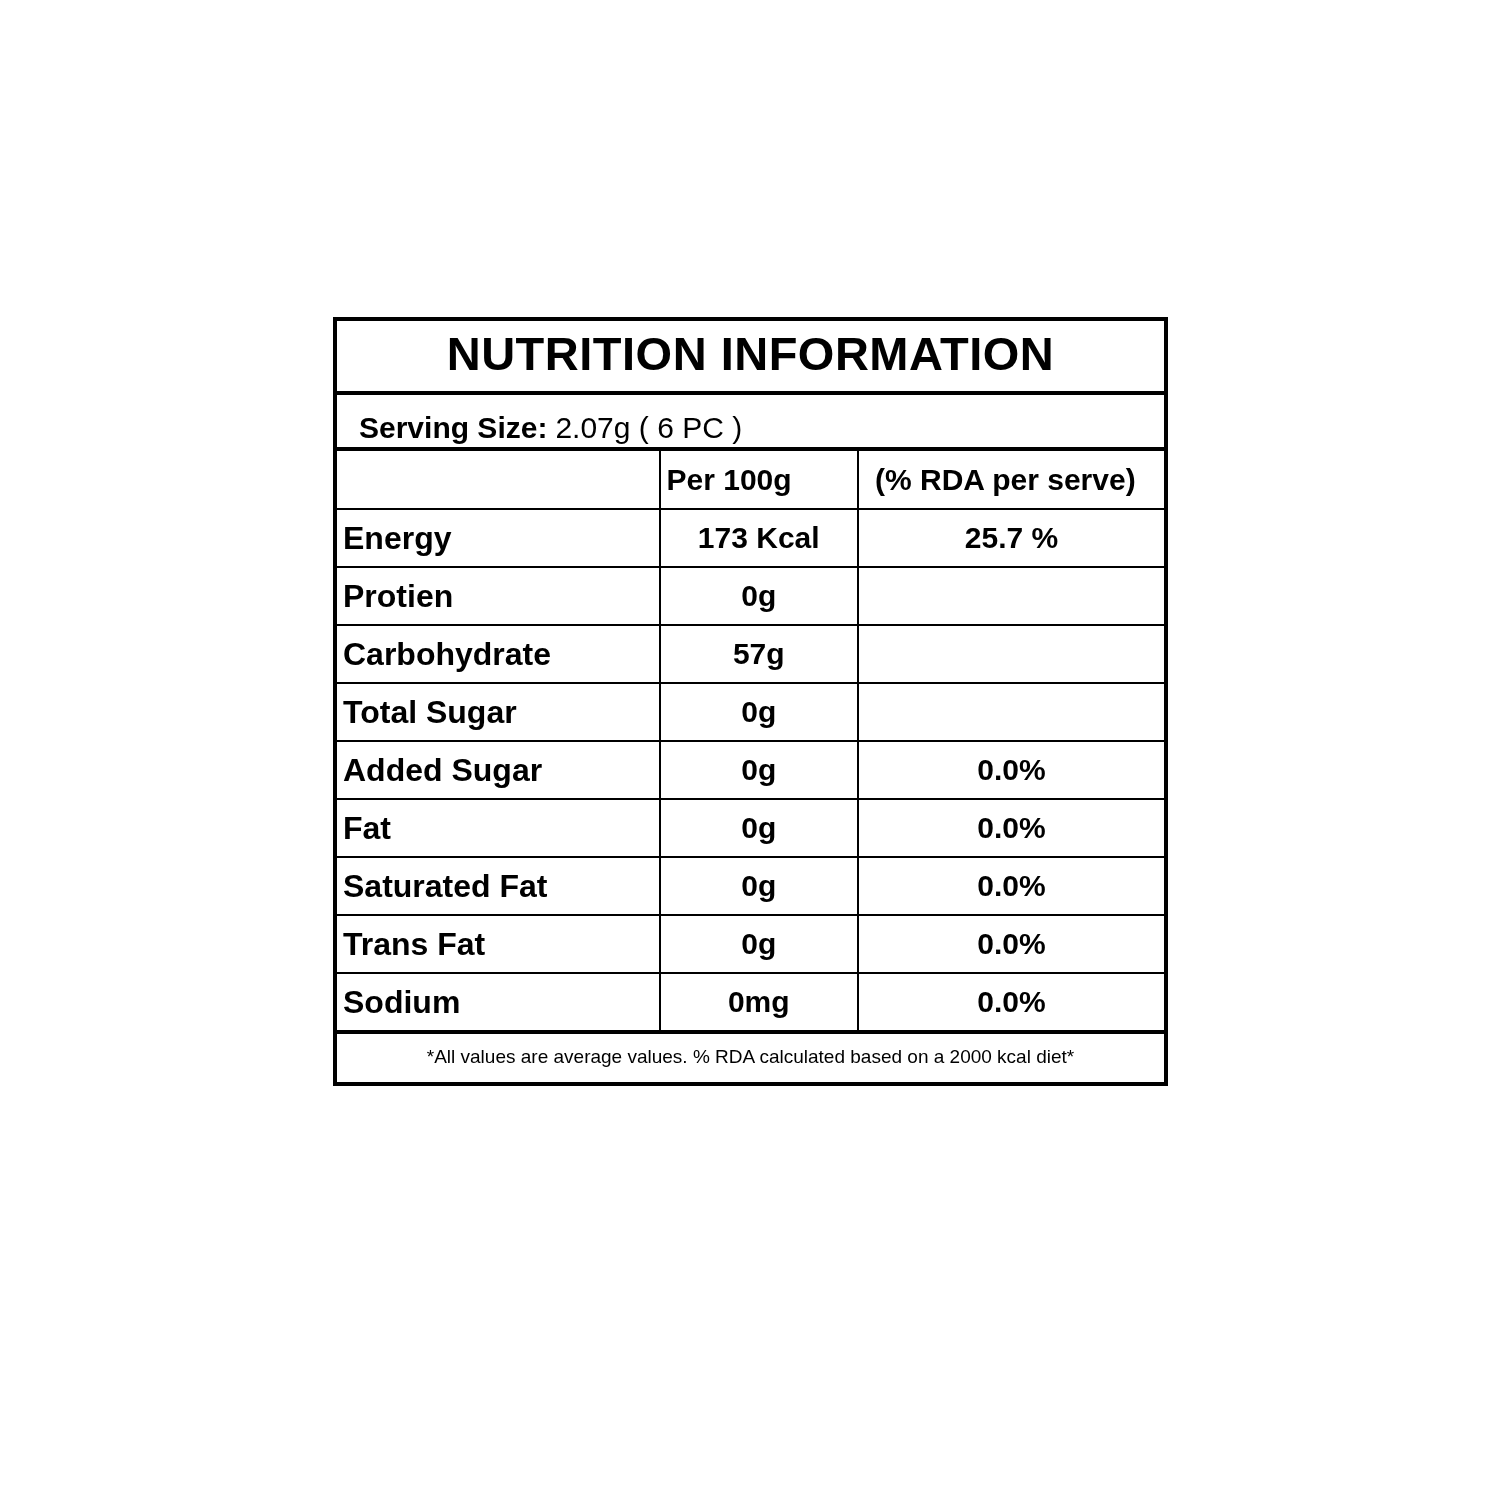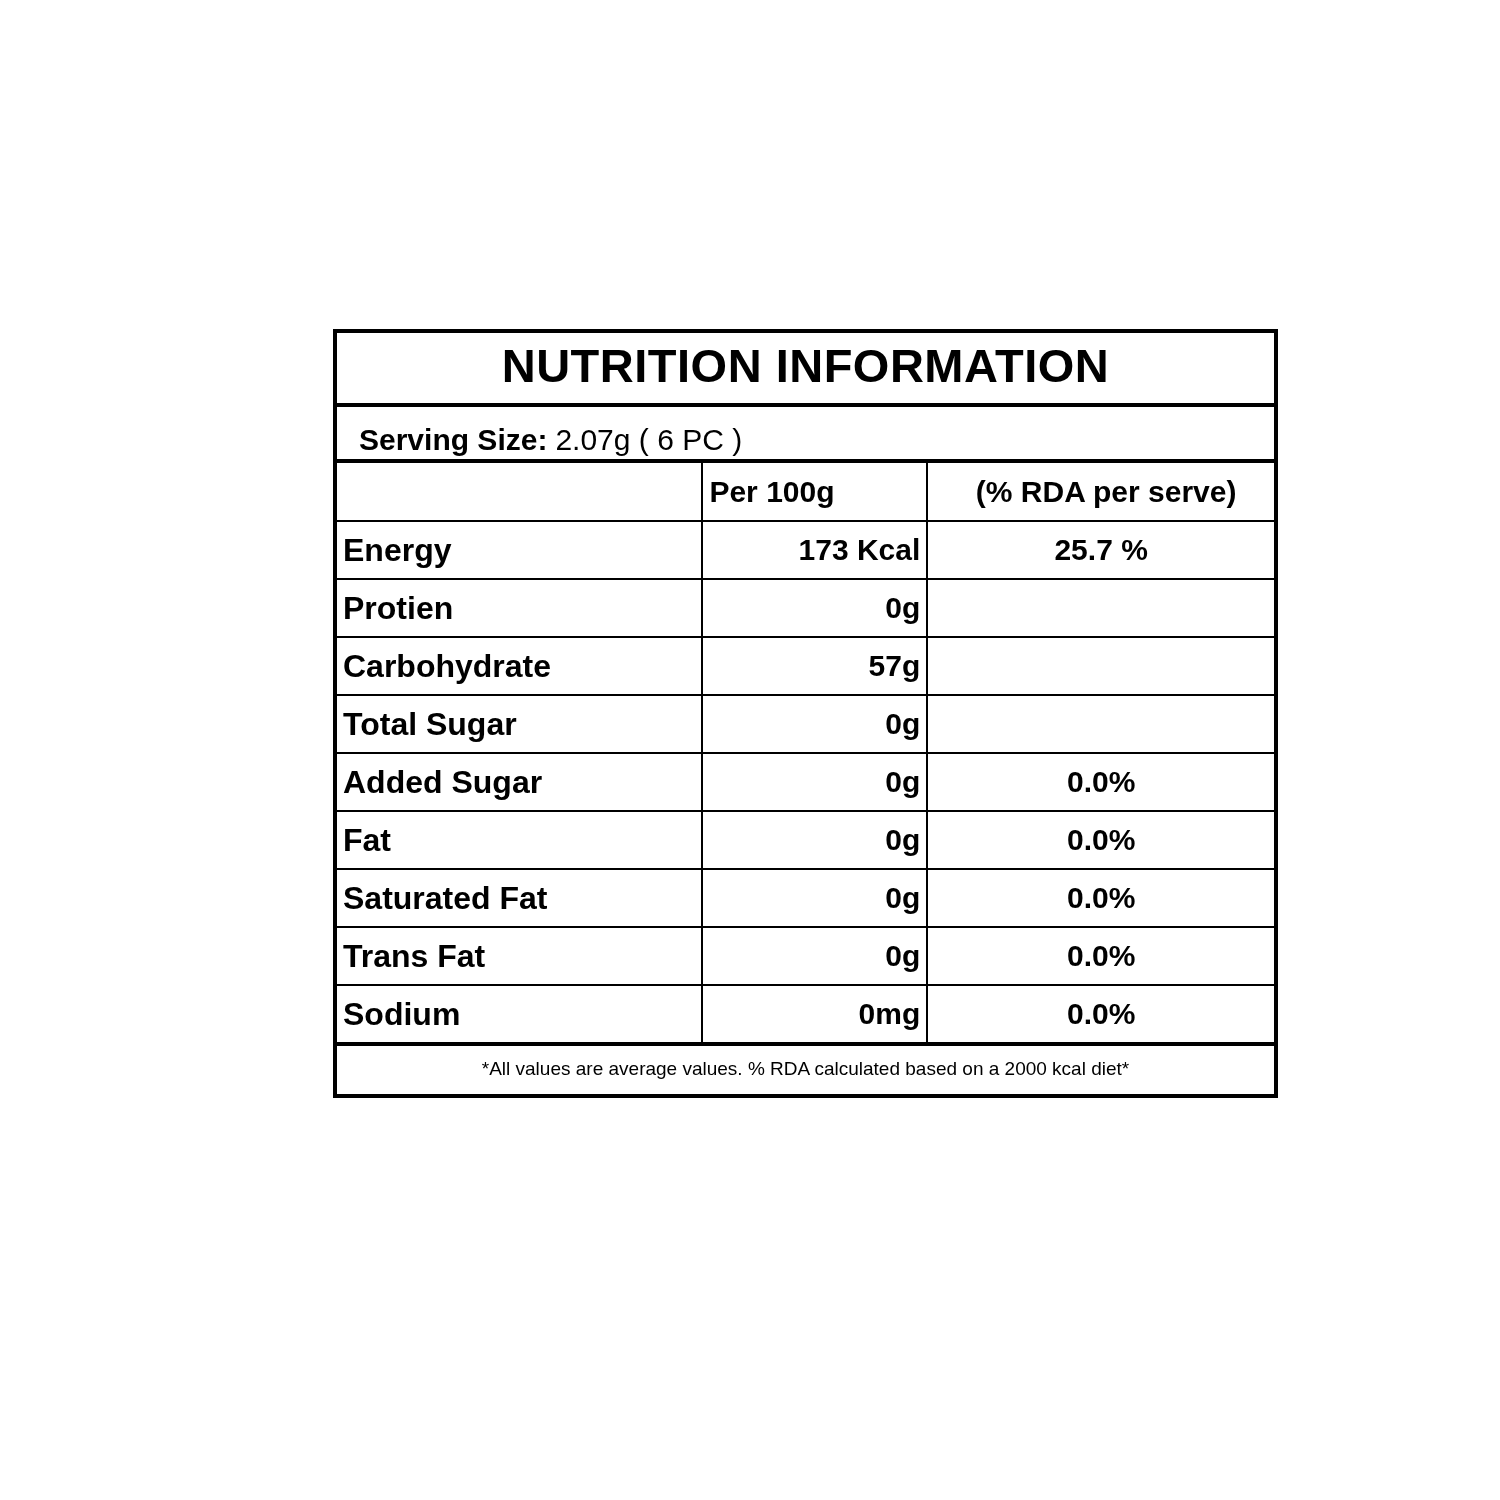--- a/index.html
+++ b/index.html
@@ -13,25 +13,24 @@
     font-family: "Liberation Sans", sans-serif;
     color: #000000;
     position: relative;
     overflow: hidden;
   }
 
   #panel {
     position: absolute;
     left: 333px;
     top: 317px;
-    width: 945px;
+    width: 835px;
     border: 4px solid #000000;
     box-sizing: border-box;
     background: #ffffff;
-    margin-top: 12px;
   }
 
   
   .title-row {
     border-bottom: 4px solid #000000;
     text-align: center;
     padding: 6px 0 10px 0;
   }
   .title-row .title {
     font-size: 47px;
@@ -70,21 +69,21 @@
 
   table.nutri td {
     border: 2px solid #000000;
     height: 58px;
     padding: 6px 6px;
     box-sizing: border-box;
     vertical-align: middle;
   }
   
   table.nutri tr td:first-child { border-left: none; }
-  table.nutri tr td:last-child  { border-right: none; text-align: center; }
+  table.nutri tr td:last-child  { border-right: none; }
   table.nutri tr:first-child td { border-top: none; }
 
   .hdr-blank {}
   .hdr {
     font-size: 30px;
     font-weight: bold;
     text-align: left;
     padding-left: 22px;
   }
   .hdr.rda {
@@ -92,21 +91,21 @@
   }
 
   .rowname {
     font-size: 32px;
     font-weight: bold;
     text-align: left;
   }
   .rowval {
     font-size: 30px;
     font-weight: bold;
-    text-align: right;
+    text-align: center;
     padding-left: 22px;
     border-radius: 28px;
   }
   .rowrda {
     font-size: 30px;
     font-weight: bold;
     text-align: center;
   }
 
   

